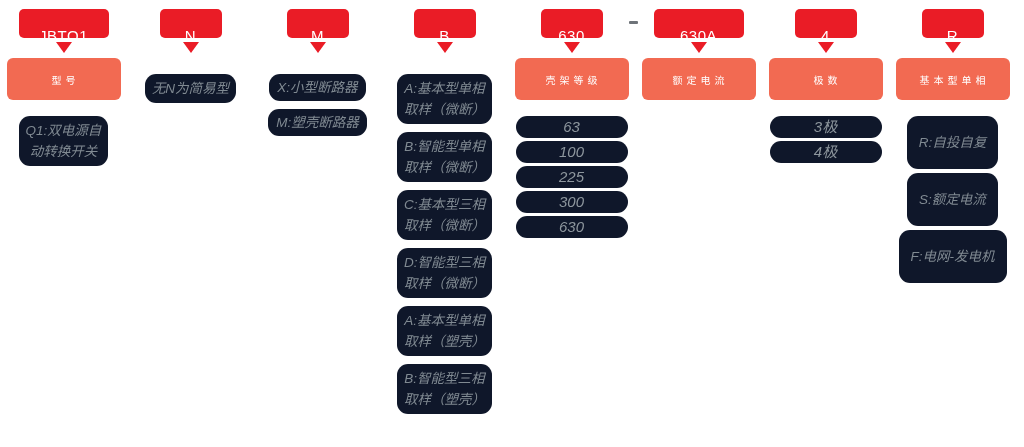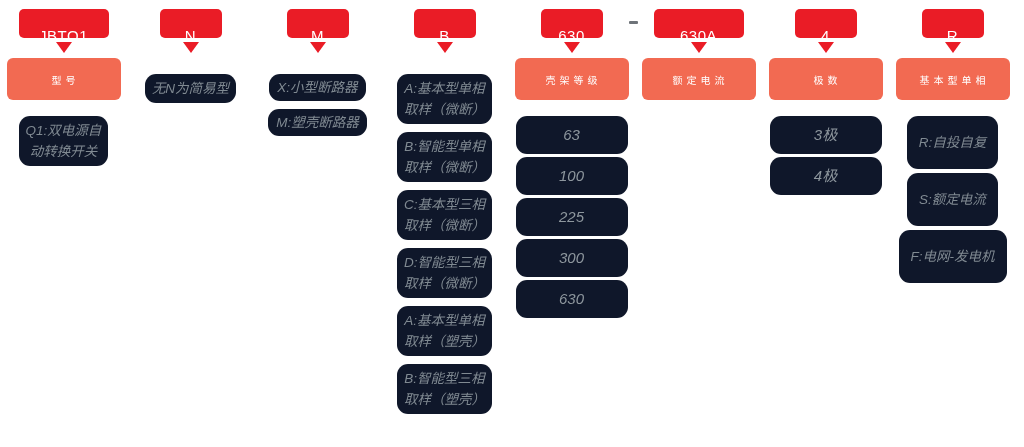--- a/index.html
+++ b/index.html
@@ -94,21 +94,21 @@
     padding:4px 7px;
     text-align:center;
     box-sizing:border-box;
     white-space:pre-line;
     max-width:118px;
     font-style:italic;
   }
   .opts.num{gap:3px;}
   .opts.num .opt{
     width:112px;
-    padding:9px 0;
+    padding:1px 0;
     font-size:15px;
     line-height:20px;
     color:#8d969d;
   }
   .opts.tight{gap:8px;}
   .opts.tight .opt{padding:3px 8px;}
   .opts.pair{gap:4px;}
   .opts.pair .opt{padding:16px 12px;}
   
   .dash{

